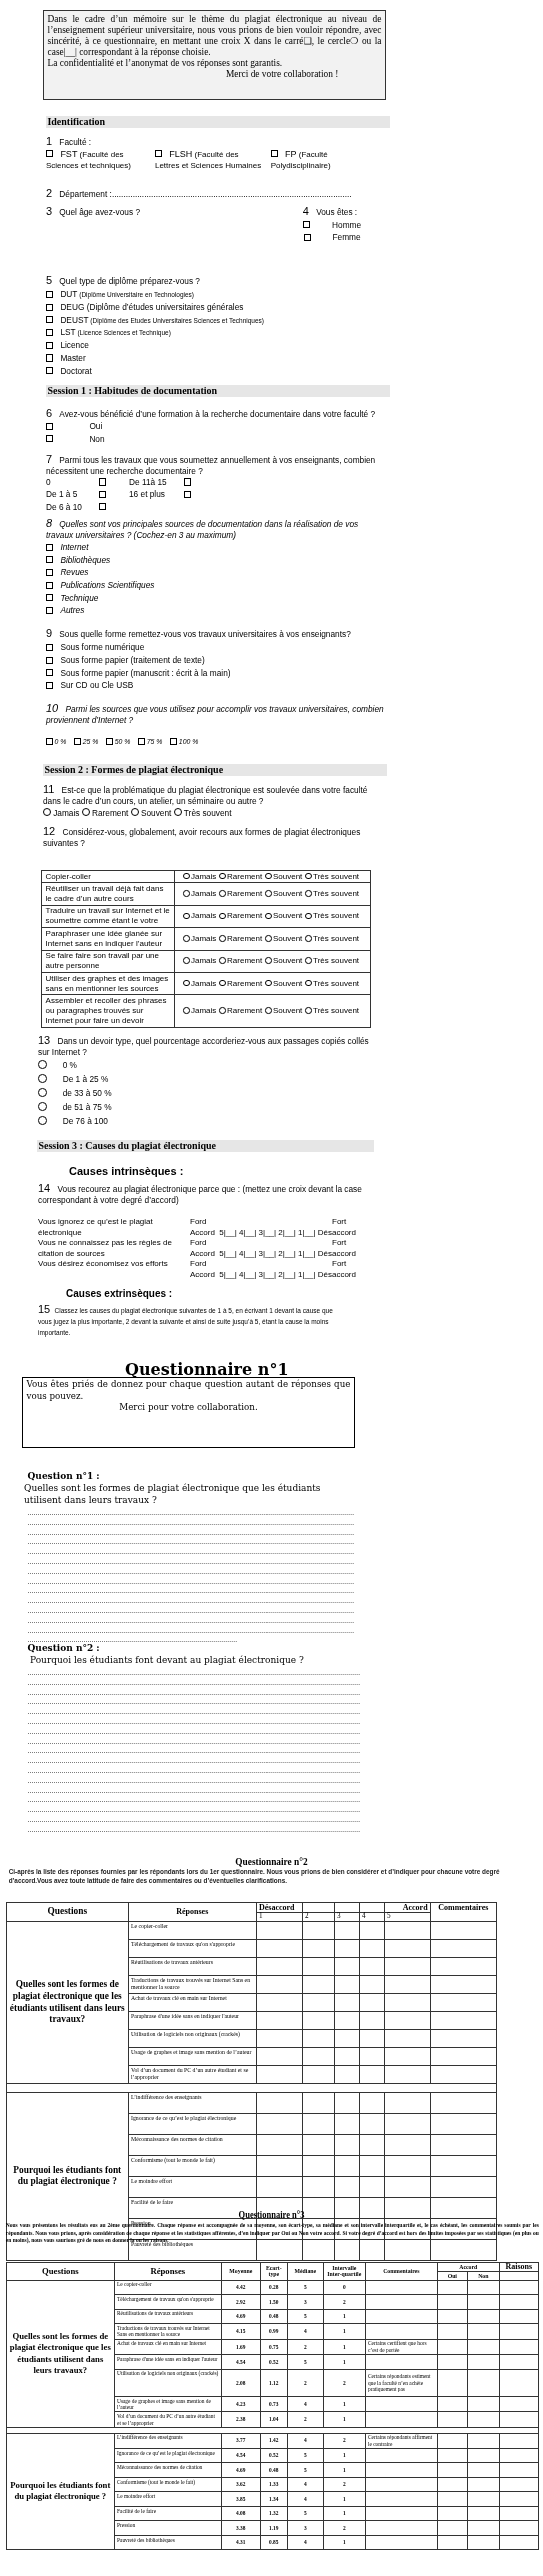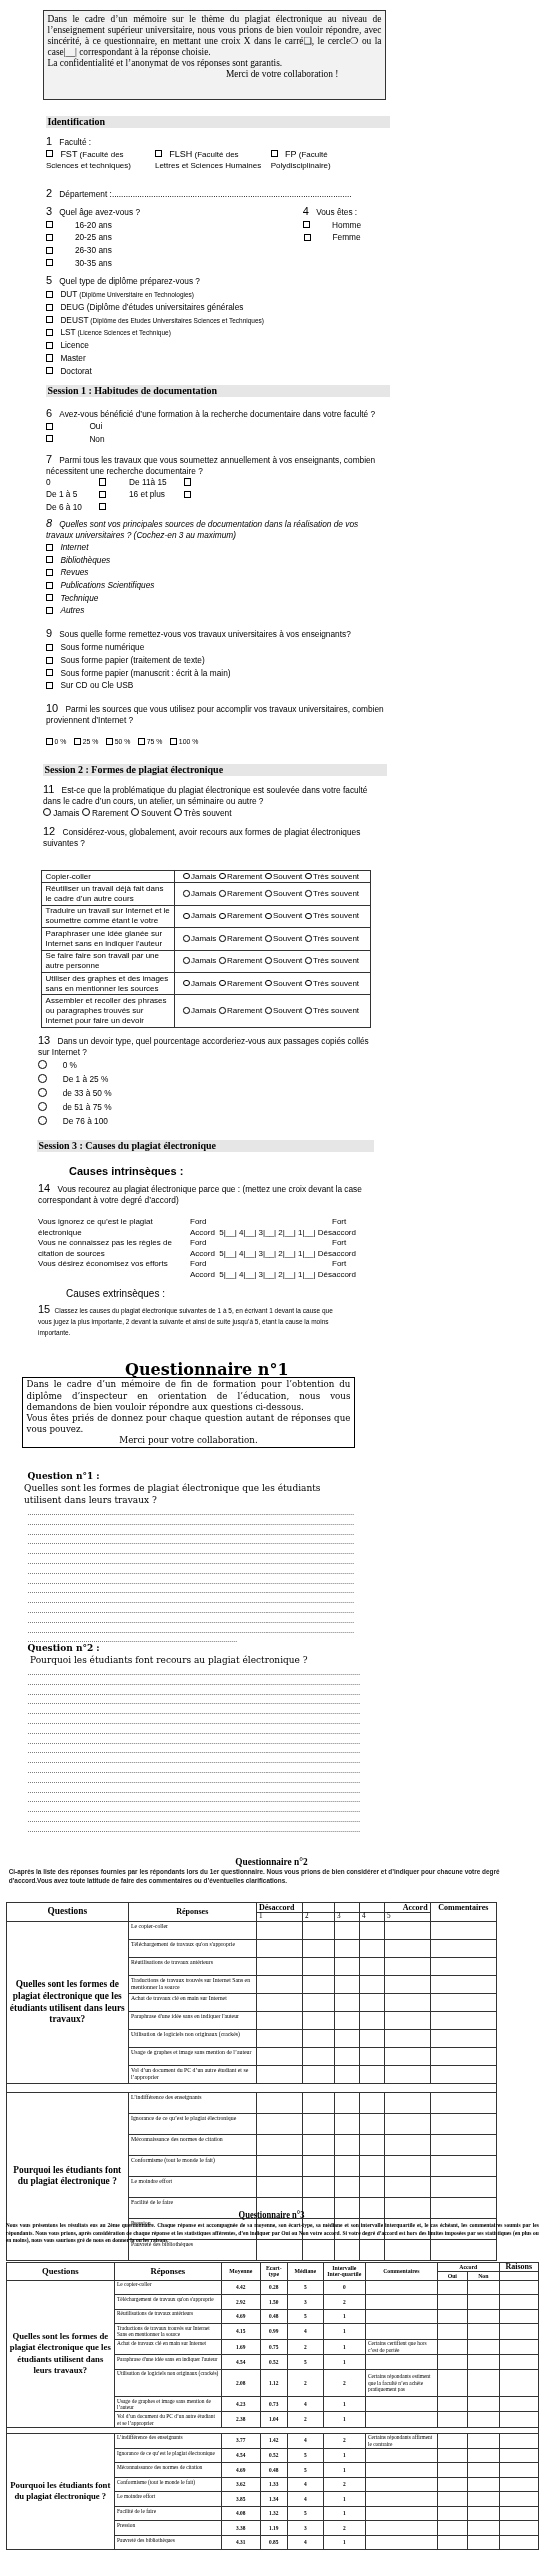--- a/index.html
+++ b/index.html
@@ -60,26 +60,20 @@
     <div style="width:120px;"><span class="box"></span><b style="font-weight:normal;font-size:9px">FP</b><span> (Faculté Polydisciplinaire)</span></div>
   </div>
 </div>
 
 <div class="q" style="top:188px;">
   <span class="qnum">2</span><span>Département :........................................................................................................</span>
 </div>
 
 <div class="q" style="top:206px; width:217px;">
   <span class="qnum">3</span><span>Quel âge avez-vous ?</span>
-  <div style="margin-top:0.7px;">
-    <span class="opt"><span class="box"></span><span style="padding-left:14.5px">16-20 ans</span></span>
-    <span class="opt"><span class="box"></span><span style="padding-left:14.5px">20-25 ans</span></span>
-    <span class="opt"><span class="box"></span><span style="padding-left:14.5px">26-30 ans</span></span>
-    <span class="opt"><span class="box"></span><span style="padding-left:14.5px">30-35 ans</span></span>
-  </div>
 </div>
 
 <div class="q" style="top:206px; left:272px; width:116px;text-align:center;">
   <span class="qnum">4</span><span>Vous êtes :</span>
   <div style="margin-top:0.7px; padding-left:4.3px;">
     <span class="opt"><span class="box"></span><span style="padding-left:14.5px">Homme</span></span>
     <span class="opt"><span class="box"></span><span style="padding-left:14.5px">Femme</span></span>
   </div>
 </div>
 
@@ -137,21 +131,21 @@
 <div class="q" style="top:628px;">
   <span class="qnum">9</span><span>Sous quelle forme remettez-vous vos travaux universitaires à vos enseignants?</span>
   <div style="margin-top:1.4px;">
     <span class="opt"><span class="box"></span><span>Sous forme numérique</span></span>
     <span class="opt"><span class="box"></span><span>Sous forme papier (traitement de texte)</span></span>
     <span class="opt"><span class="box"></span><span>Sous forme papier (manuscrit : écrit à la main)</span></span>
     <span class="opt"><span class="box"></span><span>Sur CD ou Cle USB</span></span>
   </div>
 </div>
 
-<div class="q" style="top:703px;">
+<div class="q" style="top:703px;font-style:italic;">
   <span class="qnum">10</span><span>Parmi les sources que vous utilisez pour accomplir vos travaux universitaires, combien proviennent d’Internet ?</span>
   <div style="margin-top:10px; font-size:6.9px;">
     <span style="margin-right:5.8px;"><span class="box" style="margin-right:1.4px"></span><span>0 %</span></span>
     <span style="margin-right:5.8px;"><span class="box" style="margin-right:1.4px"></span><span>25 %</span></span>
     <span style="margin-right:5.8px;"><span class="box" style="margin-right:1.4px"></span><span>50 %</span></span>
     <span style="margin-right:5.8px;"><span class="box" style="margin-right:1.4px"></span><span>75 %</span></span>
     <span><span class="box" style="margin-right:1.4px"></span><span>100 %</span></span>
   </div>
 </div>
 
@@ -241,28 +235,27 @@
     <div style="display:flex; height:21px;">
       <div style="width:152px;">Vous désirez économisez vos efforts</div>
       <div style="width:188px; position:relative;">
         <span class="abs" style="left:0;top:0;">Ford</span>
         <span class="abs" style="left:142px;top:0;">Fort</span>
         <span class="abs" style="left:0;top:10.5px;white-space:nowrap;"><span style="margin-right:4.3px">Accord</span><span style="margin-right:2.2px;cursor:pointer;"><span>5</span>|__|</span><span style="margin-right:2.2px;cursor:pointer;"><span>4</span>|__|</span><span style="margin-right:2.2px;cursor:pointer;"><span>3</span>|__|</span><span style="margin-right:2.2px;cursor:pointer;"><span>2</span>|__|</span><span style="margin-right:2.2px;cursor:pointer;"><span>1</span>|__|</span><span>Désaccord</span></span>
       </div>
     </div>
   </div>
 
-<div class="abs" style="left:66px; top:1288px; font-size:10px; font-weight:normal;text-align:right;">Causes extrinsèques :</div>
+<div class="abs" style="left:66px; top:1288px; font-size:10px; font-weight:bold;text-align:right;">Causes extrinsèques :</div>
 <div class="q" style="top:1304px; left:38px; width:304px; font-size:6.5px; line-height:11.2px;">
   <span class="qnum" style="margin-right:4.3px">15</span><span>Classez les causes du plagiat électronique suivantes de 1 à 5, en écrivant 1 devant la cause que vous jugez la plus importante, 2 devant la suivante et ainsi de suite jusqu’à  5, étant la cause la moins importante.</span>
 </div>
 
 <div class="abs serif" style="left:125px; top:1360px; font-size:16px; font-weight:bold;">Questionnaire n°1</div>
 <div class="abs q1-box">
-  <div>Dans le cadre d’un mémoire de fin de formation pour l’obtention du diplôme d’inspecteur en orientation de l’éducation, nous vous demandons de bien vouloir répondre aux questions ci-dessous.</div>
   <div>Vous êtes priés de donnez pour chaque question autant de réponses que vous pouvez.</div>
   <div style="text-align:center;">Merci pour votre collaboration.</div>
 </div>
 
 <div class="abs serif" style="left:27.5px; top:1471px; font-size:9px; font-weight:bold;">Question n°1 :</div>
 <div class="abs serif" style="left:24px; top:1483px; width:333px; font-size:9px; line-height:11.6px;">Quelles sont les formes de plagiat électronique que les étudiants utilisent dans leurs travaux ?</div>
 <div class="abs" id="dots1" style="left:27.5px; top:1509px; width:326px;">
     <div class="dots">.........................................................................................................................................................................................</div>
     <div class="dots">.........................................................................................................................................................................................</div>
     <div class="dots">.........................................................................................................................................................................................</div>
@@ -273,21 +266,21 @@
     <div class="dots">.........................................................................................................................................................................................</div>
     <div class="dots">.........................................................................................................................................................................................</div>
     <div class="dots">.........................................................................................................................................................................................</div>
     <div class="dots">.........................................................................................................................................................................................</div>
     <div class="dots">.........................................................................................................................................................................................</div>
     <div class="dots">.........................................................................................................................................................................................</div>
     <div class="dots">.........................................................................................................</div>
   </div>
 
 <div class="abs serif" style="left:27.5px; top:1643px; font-size:9px; font-weight:bold;">Question n°2 :</div>
-<div class="abs serif" style="left:30px; top:1655px; width:333px; font-size:9px;">Pourquoi les étudiants font recours au plagiat électronique ?</div>
+<div class="abs serif" style="left:30px; top:1655px; width:333px; font-size:9px;">Pourquoi les étudiants font devant au plagiat électronique ?</div>
 <div class="abs" id="dots2" style="left:27.5px; top:1669px; width:332px;">
     <div class="dots">.........................................................................................................................................................................................</div>
     <div class="dots">.........................................................................................................................................................................................</div>
     <div class="dots">.........................................................................................................................................................................................</div>
     <div class="dots">.........................................................................................................................................................................................</div>
     <div class="dots">.........................................................................................................................................................................................</div>
     <div class="dots">.........................................................................................................................................................................................</div>
     <div class="dots">.........................................................................................................................................................................................</div>
     <div class="dots">.........................................................................................................................................................................................</div>
     <div class="dots">.........................................................................................................................................................................................</div>

